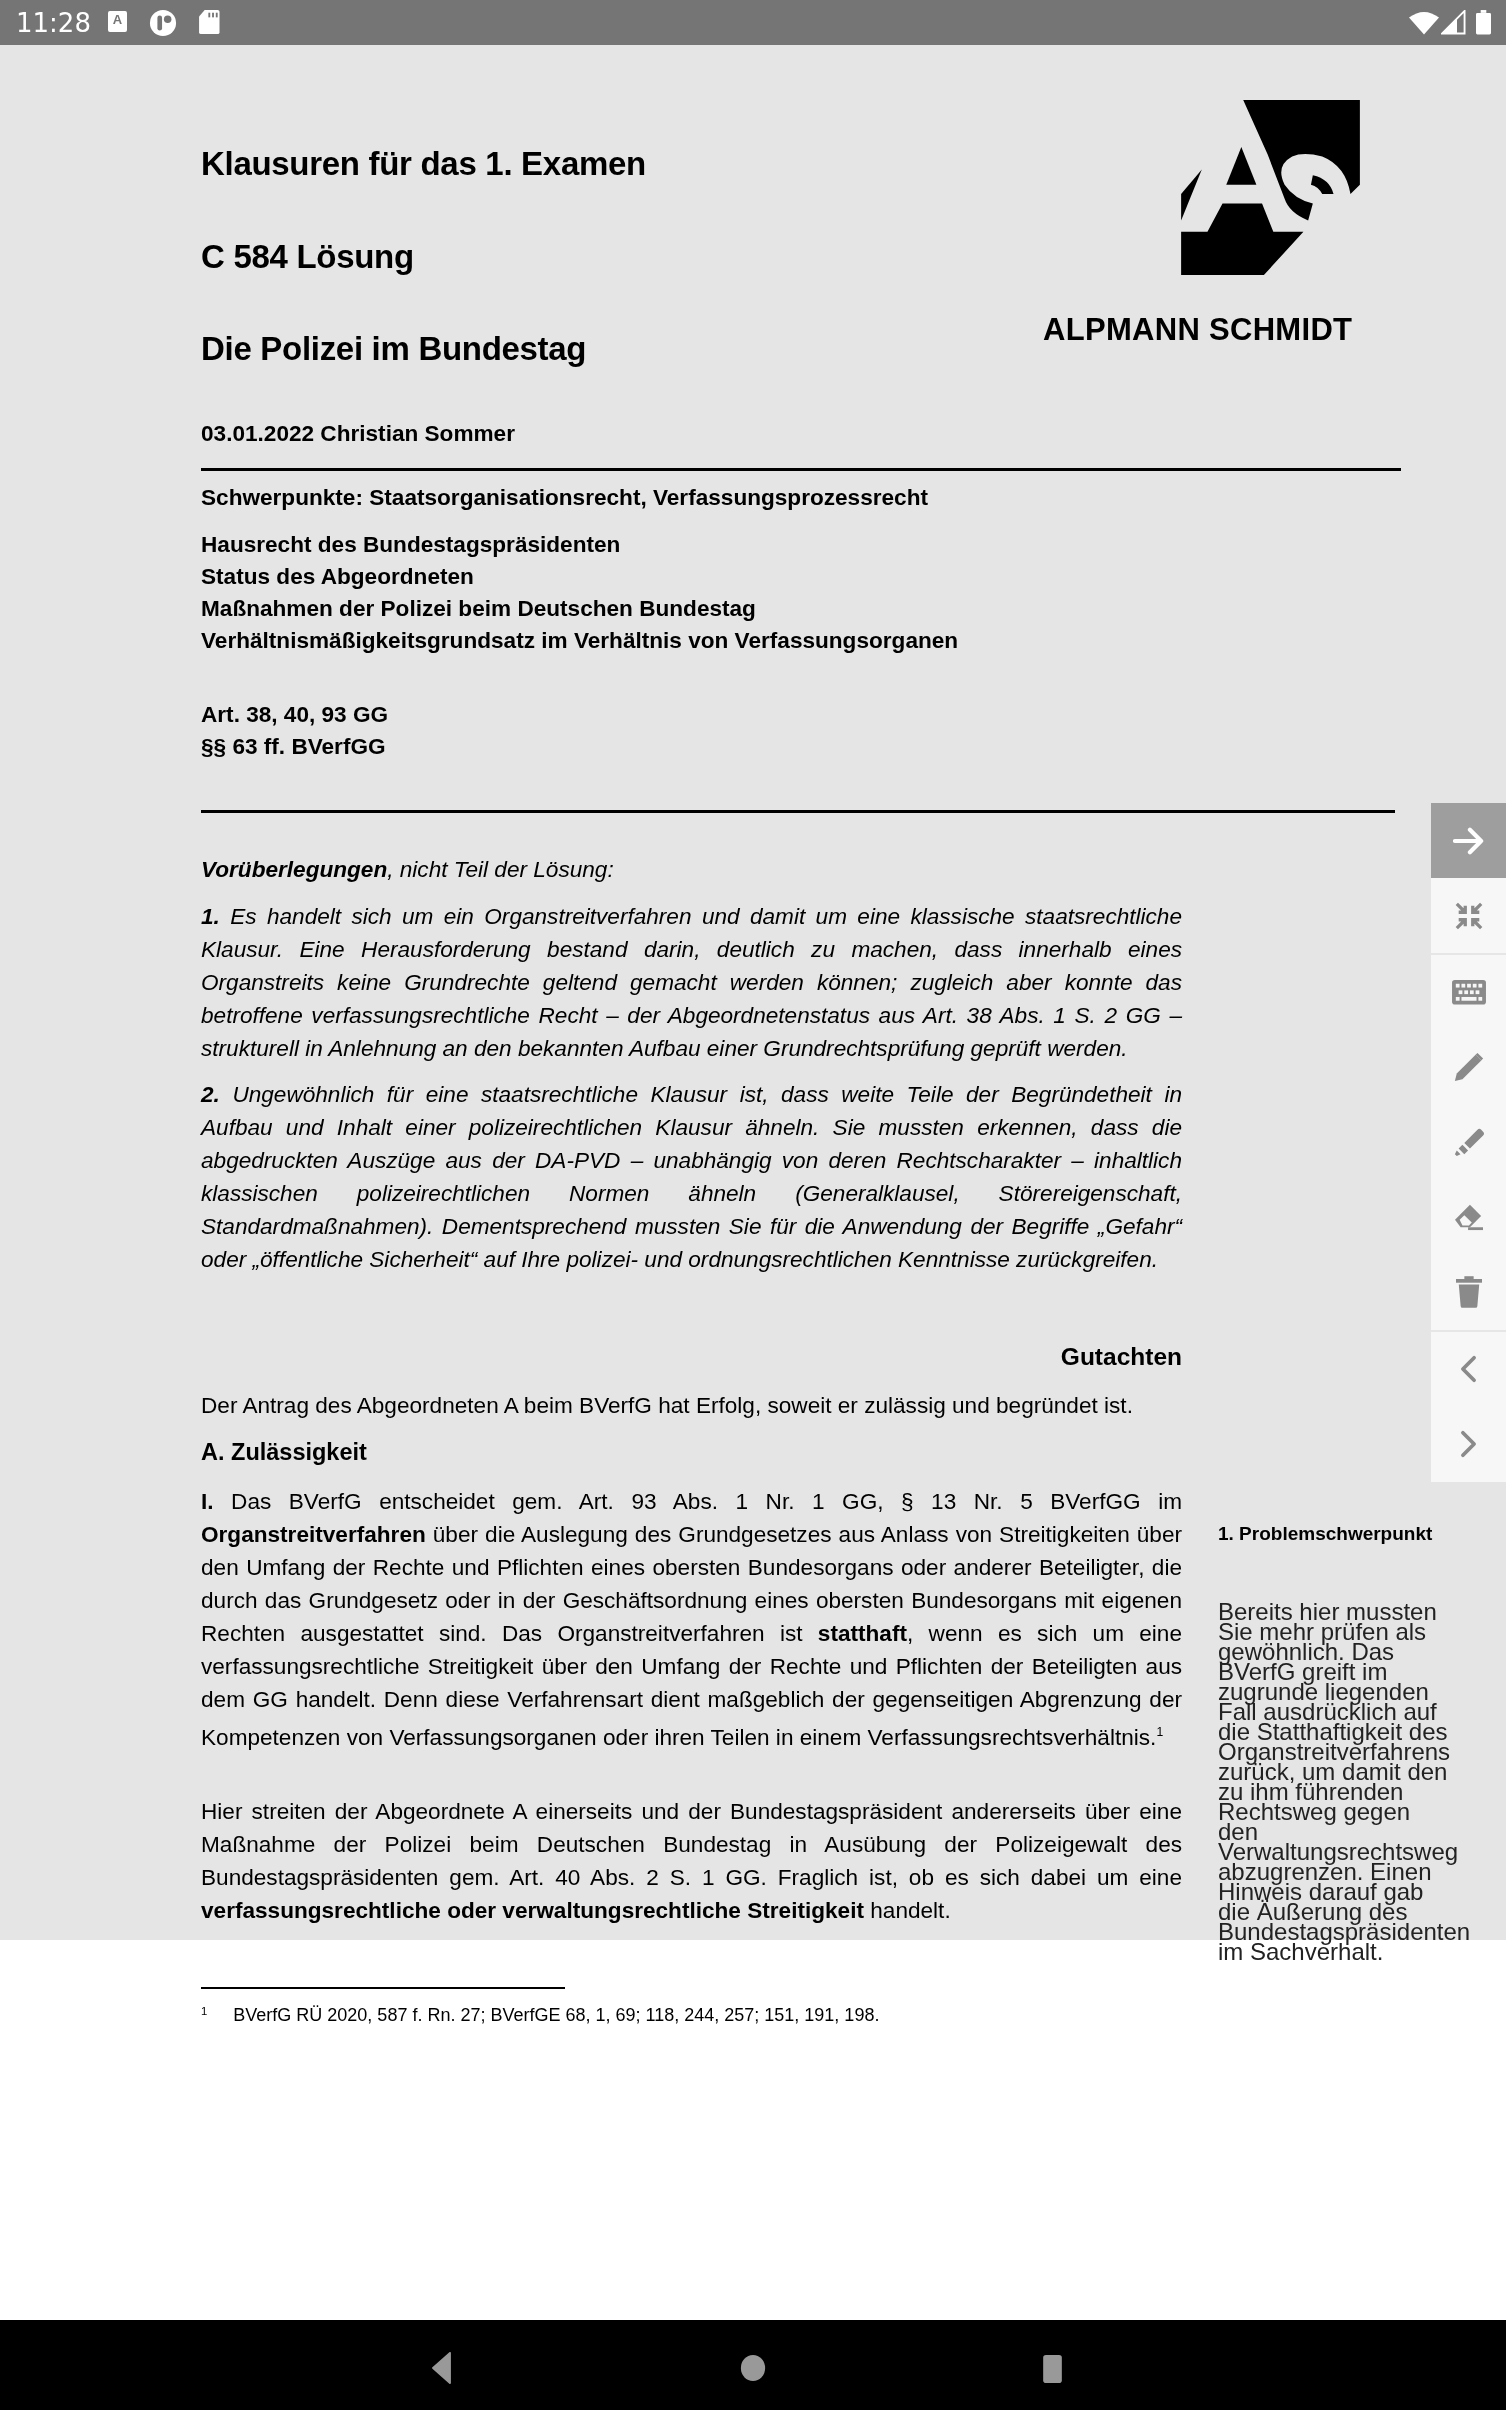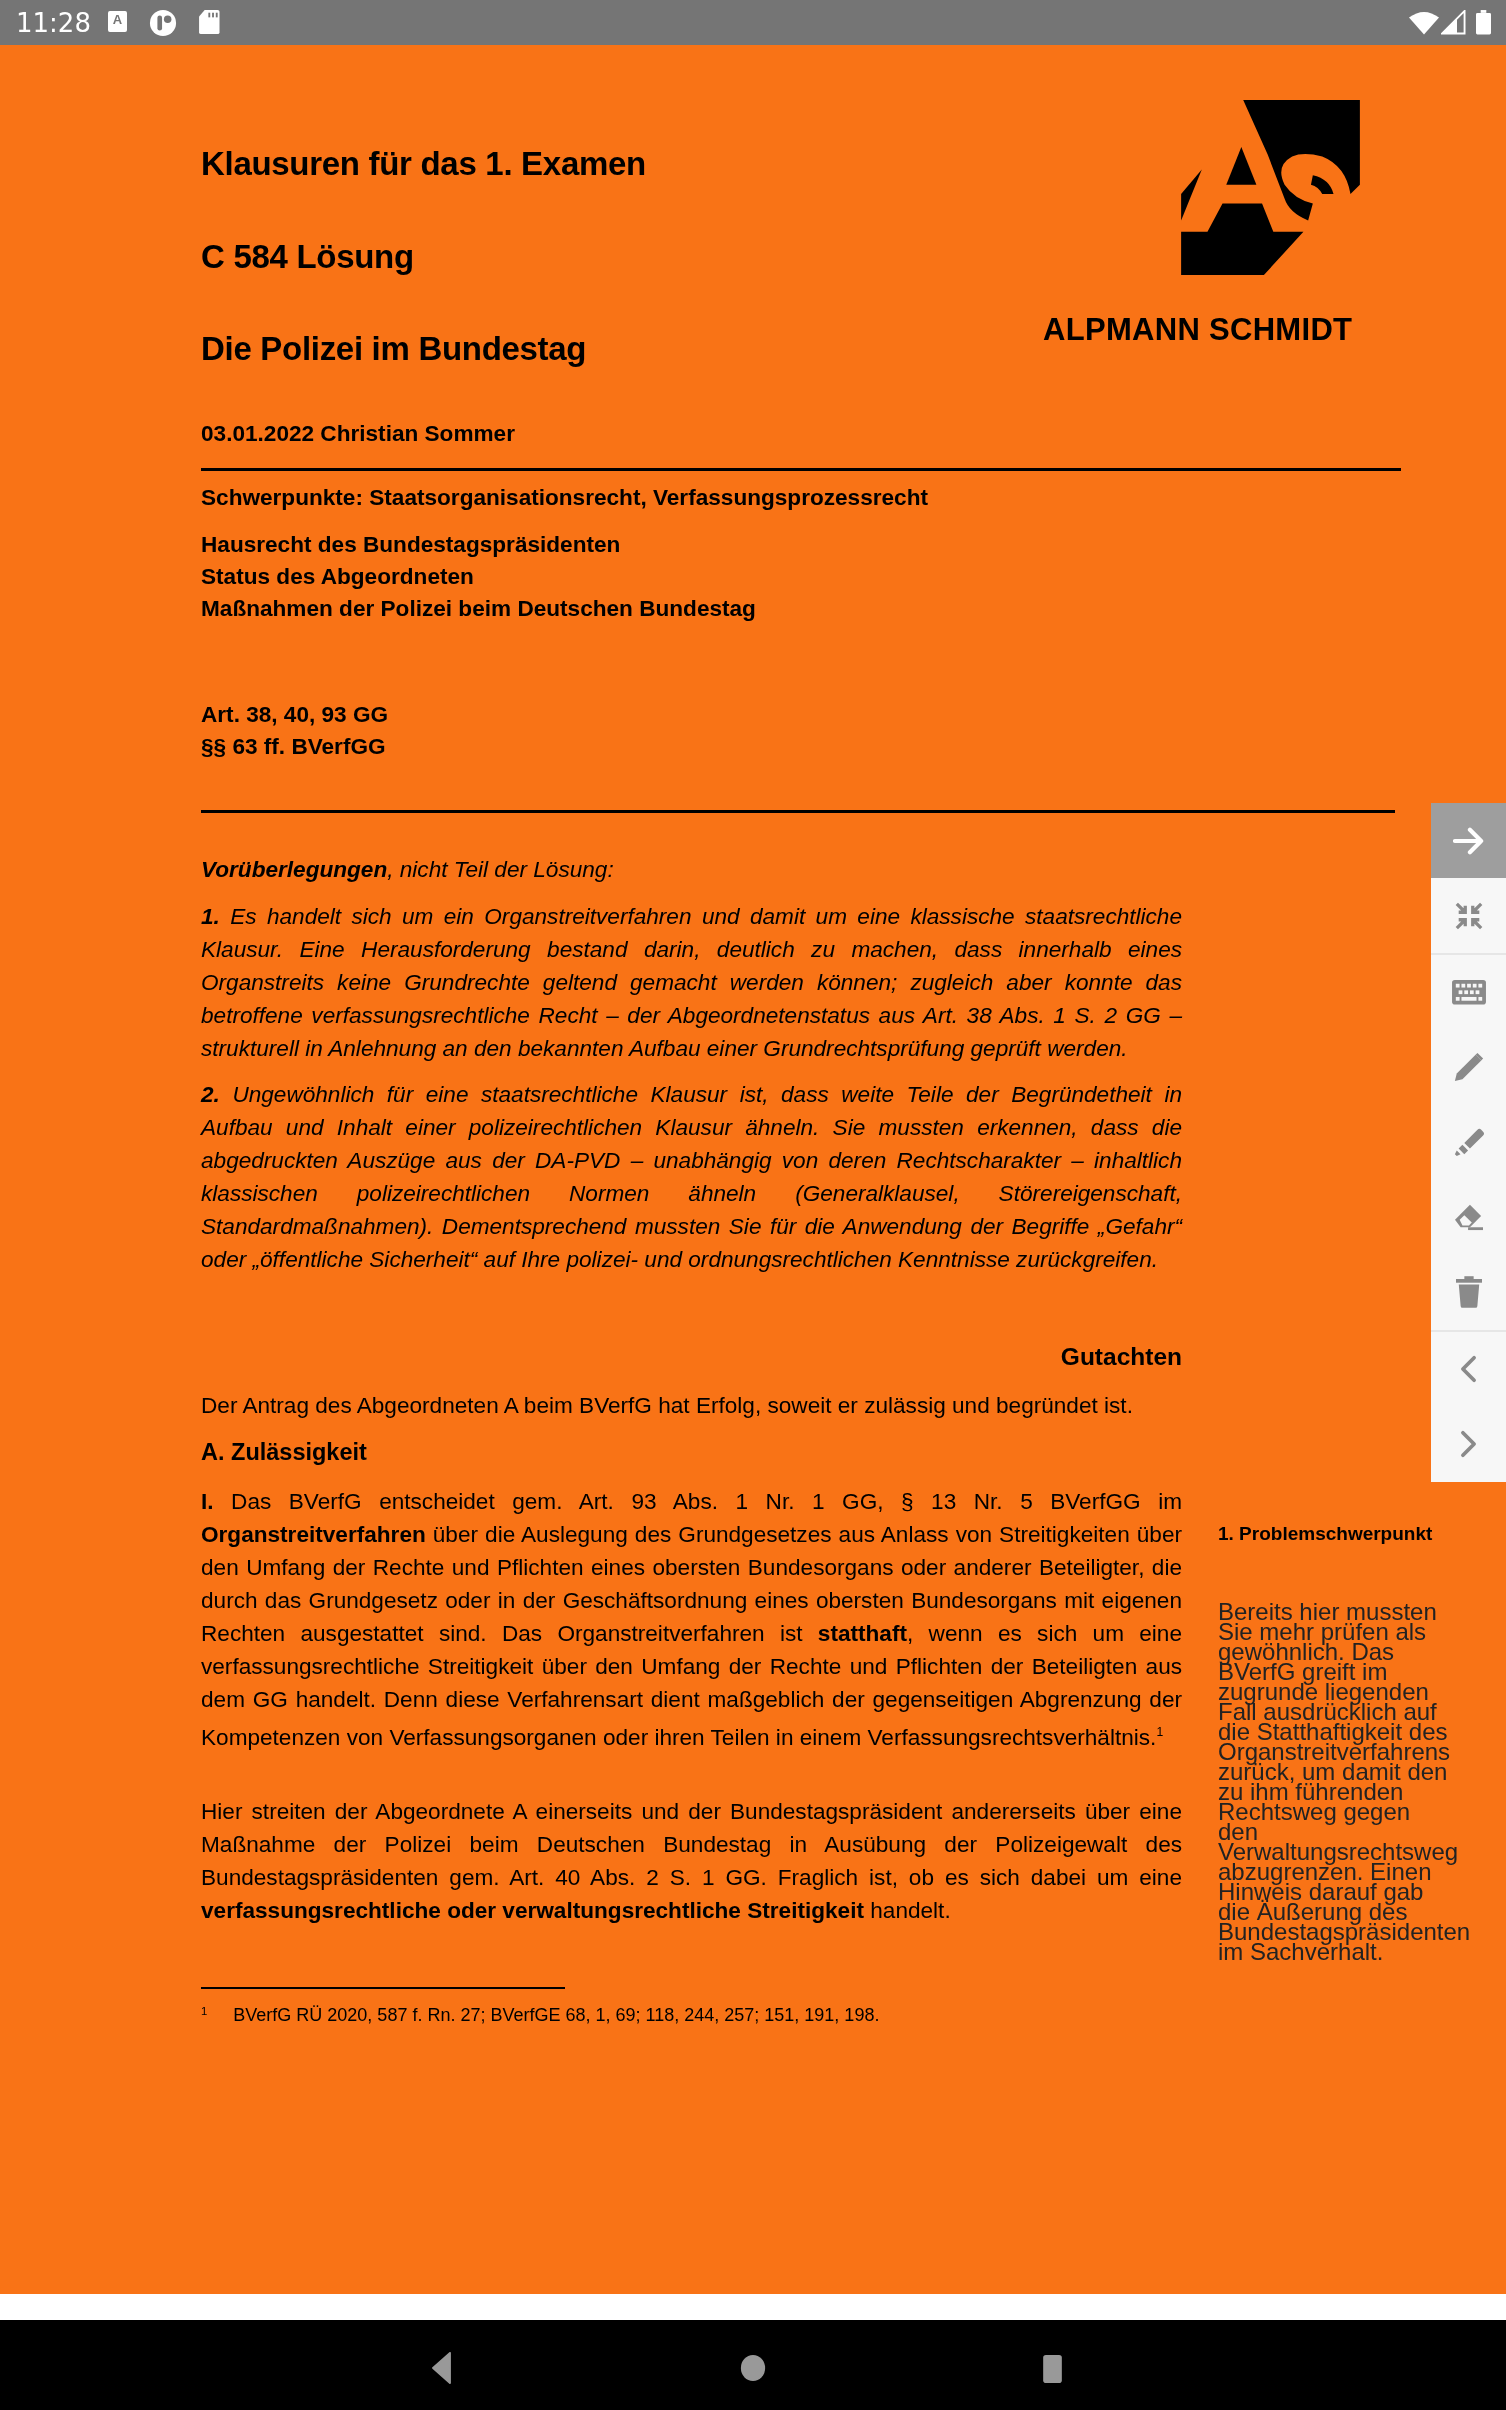--- a/index.html
+++ b/index.html
@@ -15,21 +15,21 @@
   .sb-time { position: absolute; left: 16px; top: 7.5px; font-size: 26px; font-family: "DejaVu Sans", sans-serif; }
   .sb-ic { position: absolute; top: 11.3px; }
   .sb-a { left: 108px; width: 19px; height: 21px; background: #fff; color:#757575; font-size: 13px; font-weight: bold; text-align: center; line-height: 17px; border-radius: 1.9px; }
   .sb-circle { left: 149px; width: 28px; height: 28px; top: 8.5px; }
   .sb-sd { left: 198px; width: 22.6px; height: 26px; top: 9.4px; }
   .sb-wifi { left: 1409px; top: 10.4px; }
   .sb-signal { left: 1441px; top: 10.4px; }
   .sb-battery { left: 1476px; top: 10.4px; }
 
   
-  .page { position: absolute; left: 0; top: 45px; width: 1507px; height: 2249px; background: #f97316; }
+  .page { position: absolute; left: 0; top: 45px; width: 1507px; height: 1895px; background: #e5e5e5; }
   .t { position: absolute; left: 201px; font-weight: bold; white-space: nowrap; }
   .h1 { font-size: 33px; letter-spacing: -0.3px; }
   .meta { font-size: 22.6px; }
   .sub { font-size: 22.6px; line-height: 32px; }
   .rule { position: absolute; background: #000; height: 3.8px; }
 
   .logo { position: absolute; left: 1181px; top: 55px; width: 179px; height: 175px; }
   .logo-text { position: absolute; left: 1043px; top: 267px; font-size: 31px; font-weight: bold; letter-spacing: 0.3px; white-space: nowrap; }
 
   .body-text { position: absolute; left: 201px; width: 981px; font-size: 22.6px; line-height: 33px; text-align: justify; }
@@ -100,20 +100,21 @@
   <div class="logo-text">ALPMANN SCHMIDT</div>
 
   <div class="rule" style="left:201px; top:423px; width:1200px; height:2.8px;"></div>
 
   <div class="t meta" style="top:440px;">Schwerpunkte: Staatsorganisationsrecht, Verfassungsprozessrecht</div>
 
   <div class="t sub" style="top:484px;">
     <div>Hausrecht des Bundestagspräsidenten</div>
     <div>Status des Abgeordneten</div>
     <div>Maßnahmen der Polizei beim Deutschen Bundestag</div>
+    <div>Verhältnismäßigkeitsgrundsatz im Verhältnis von Verfassungsorganen</div>
   </div>
 
   <div class="t sub" style="top:654px;">
     <div>Art. 38, 40, 93 GG</div>
     <div>§§ 63 ff. BVerfGG</div>
   </div>
 
   <div class="rule" style="left:201px; top:765px; width:1194px; height:2.8px;"></div>
 
   <div class="body-text it" style="top:808px;">

